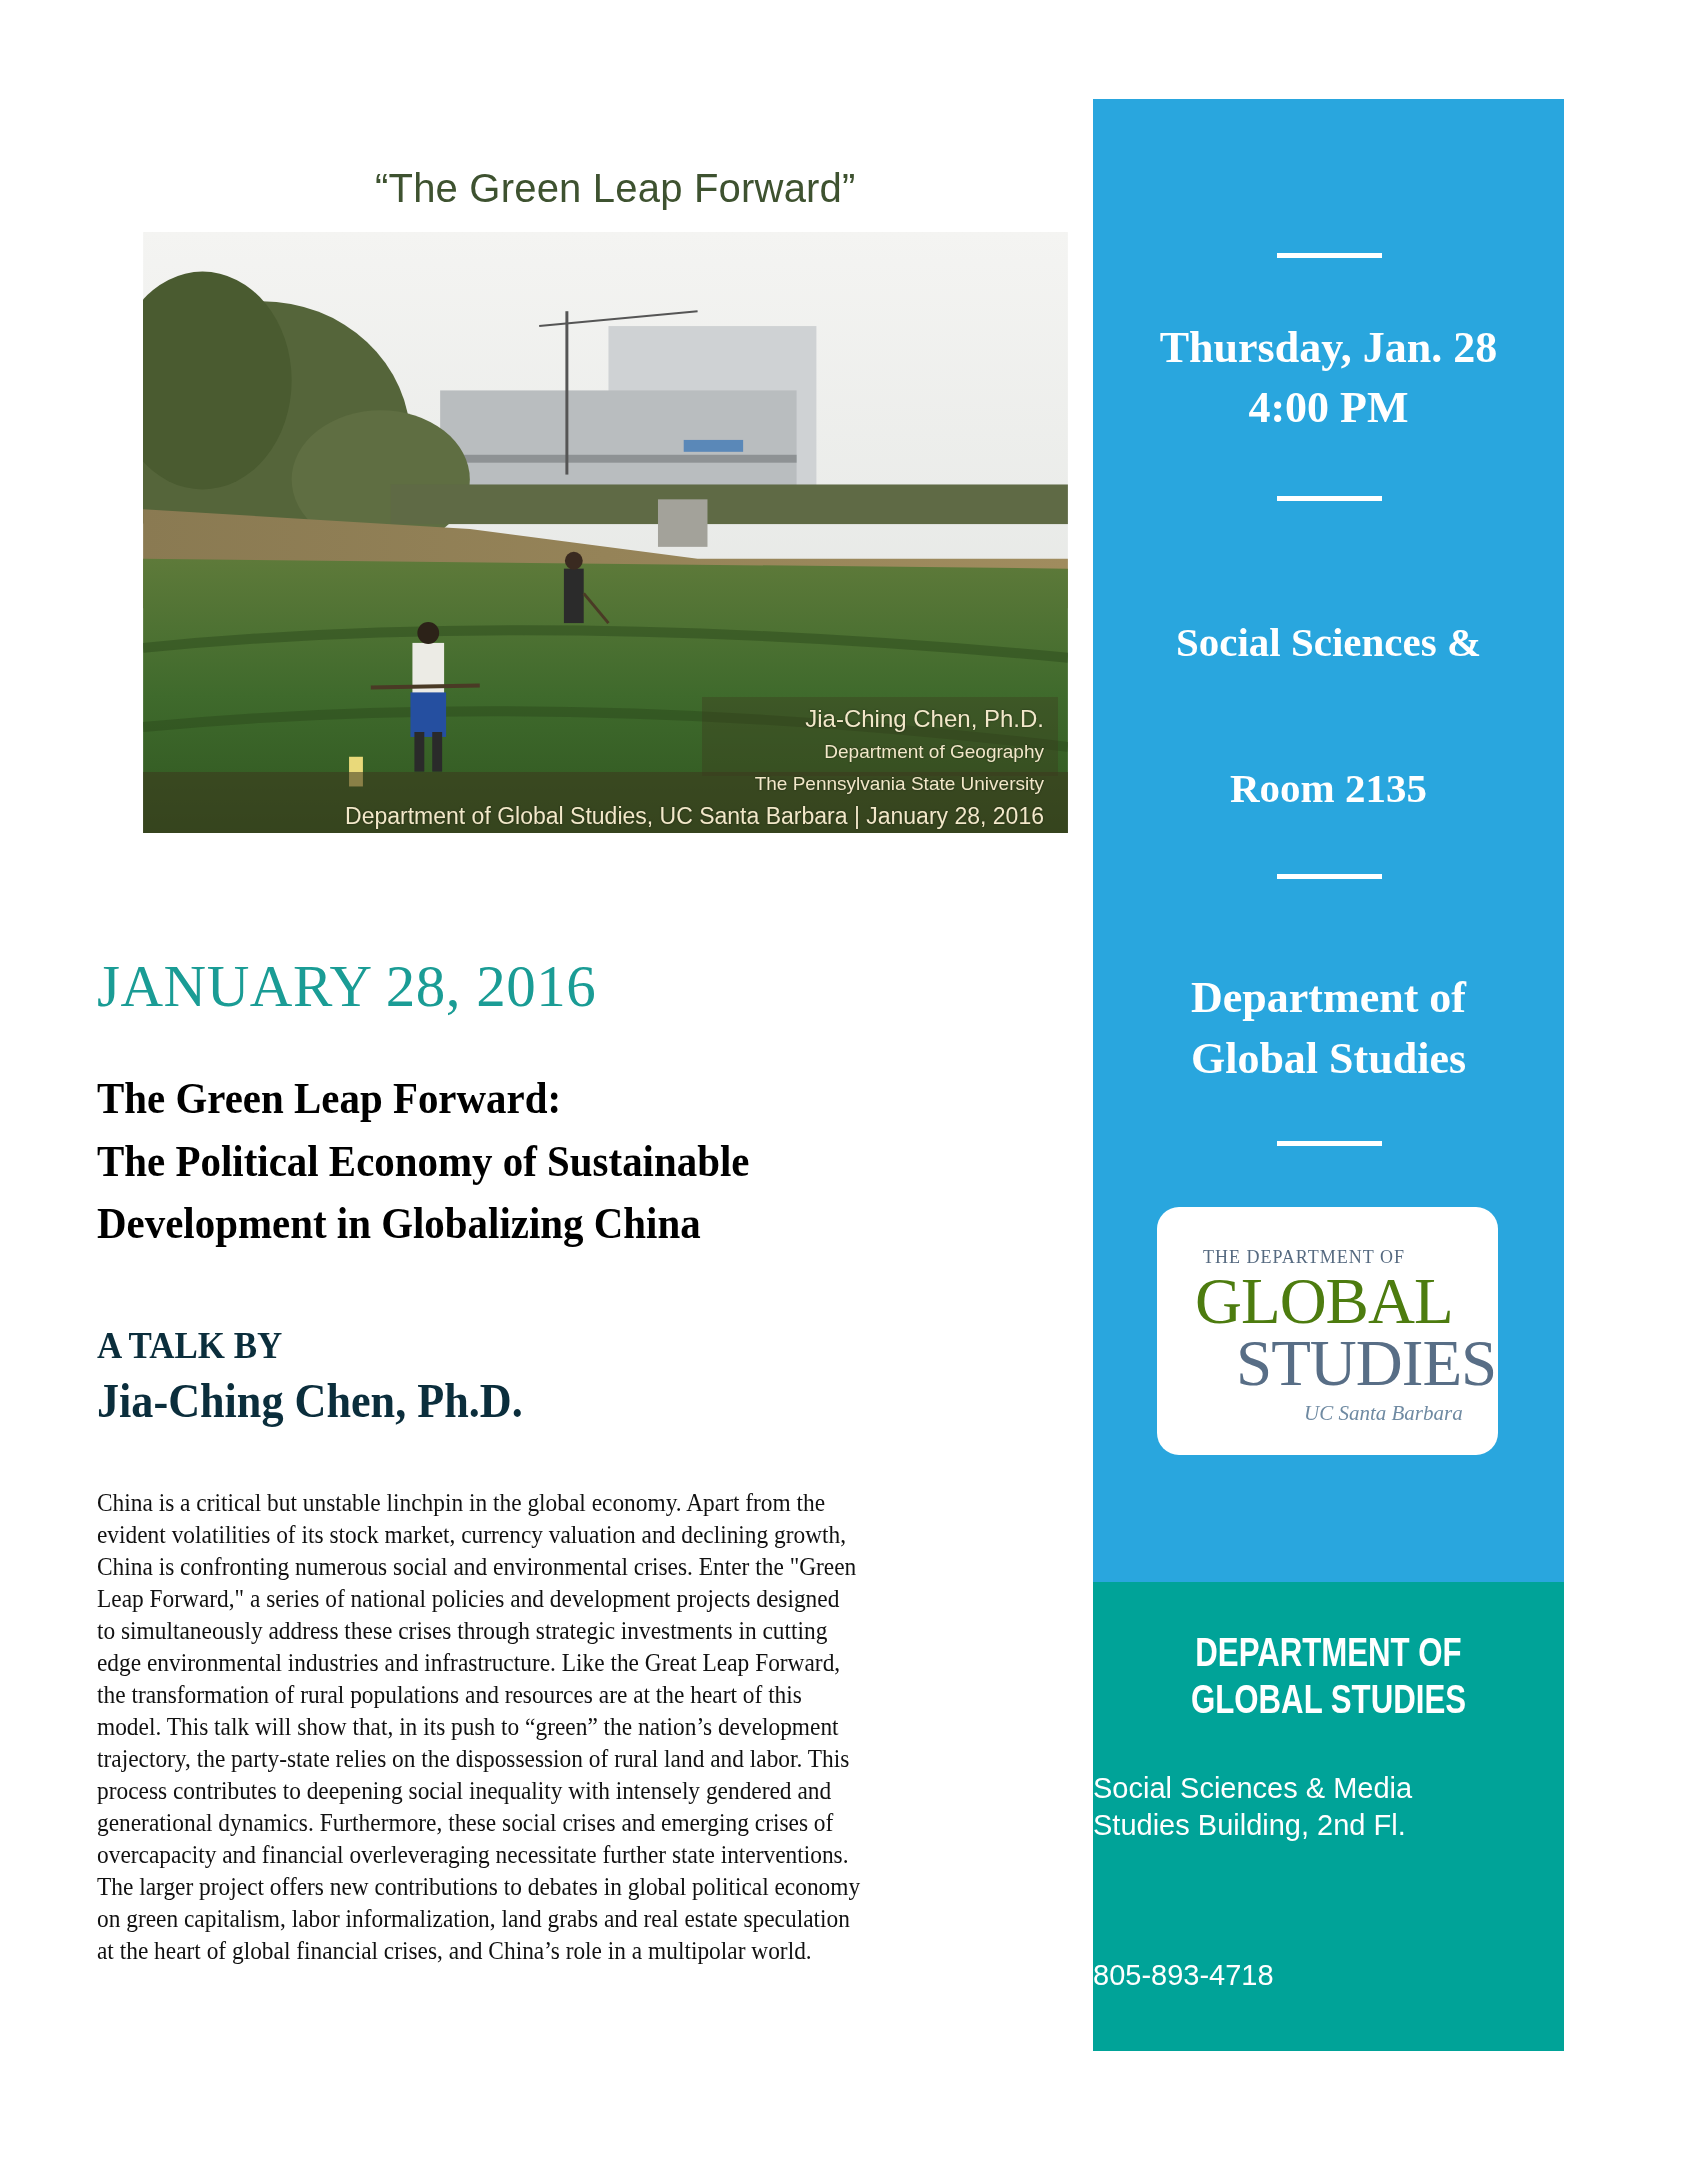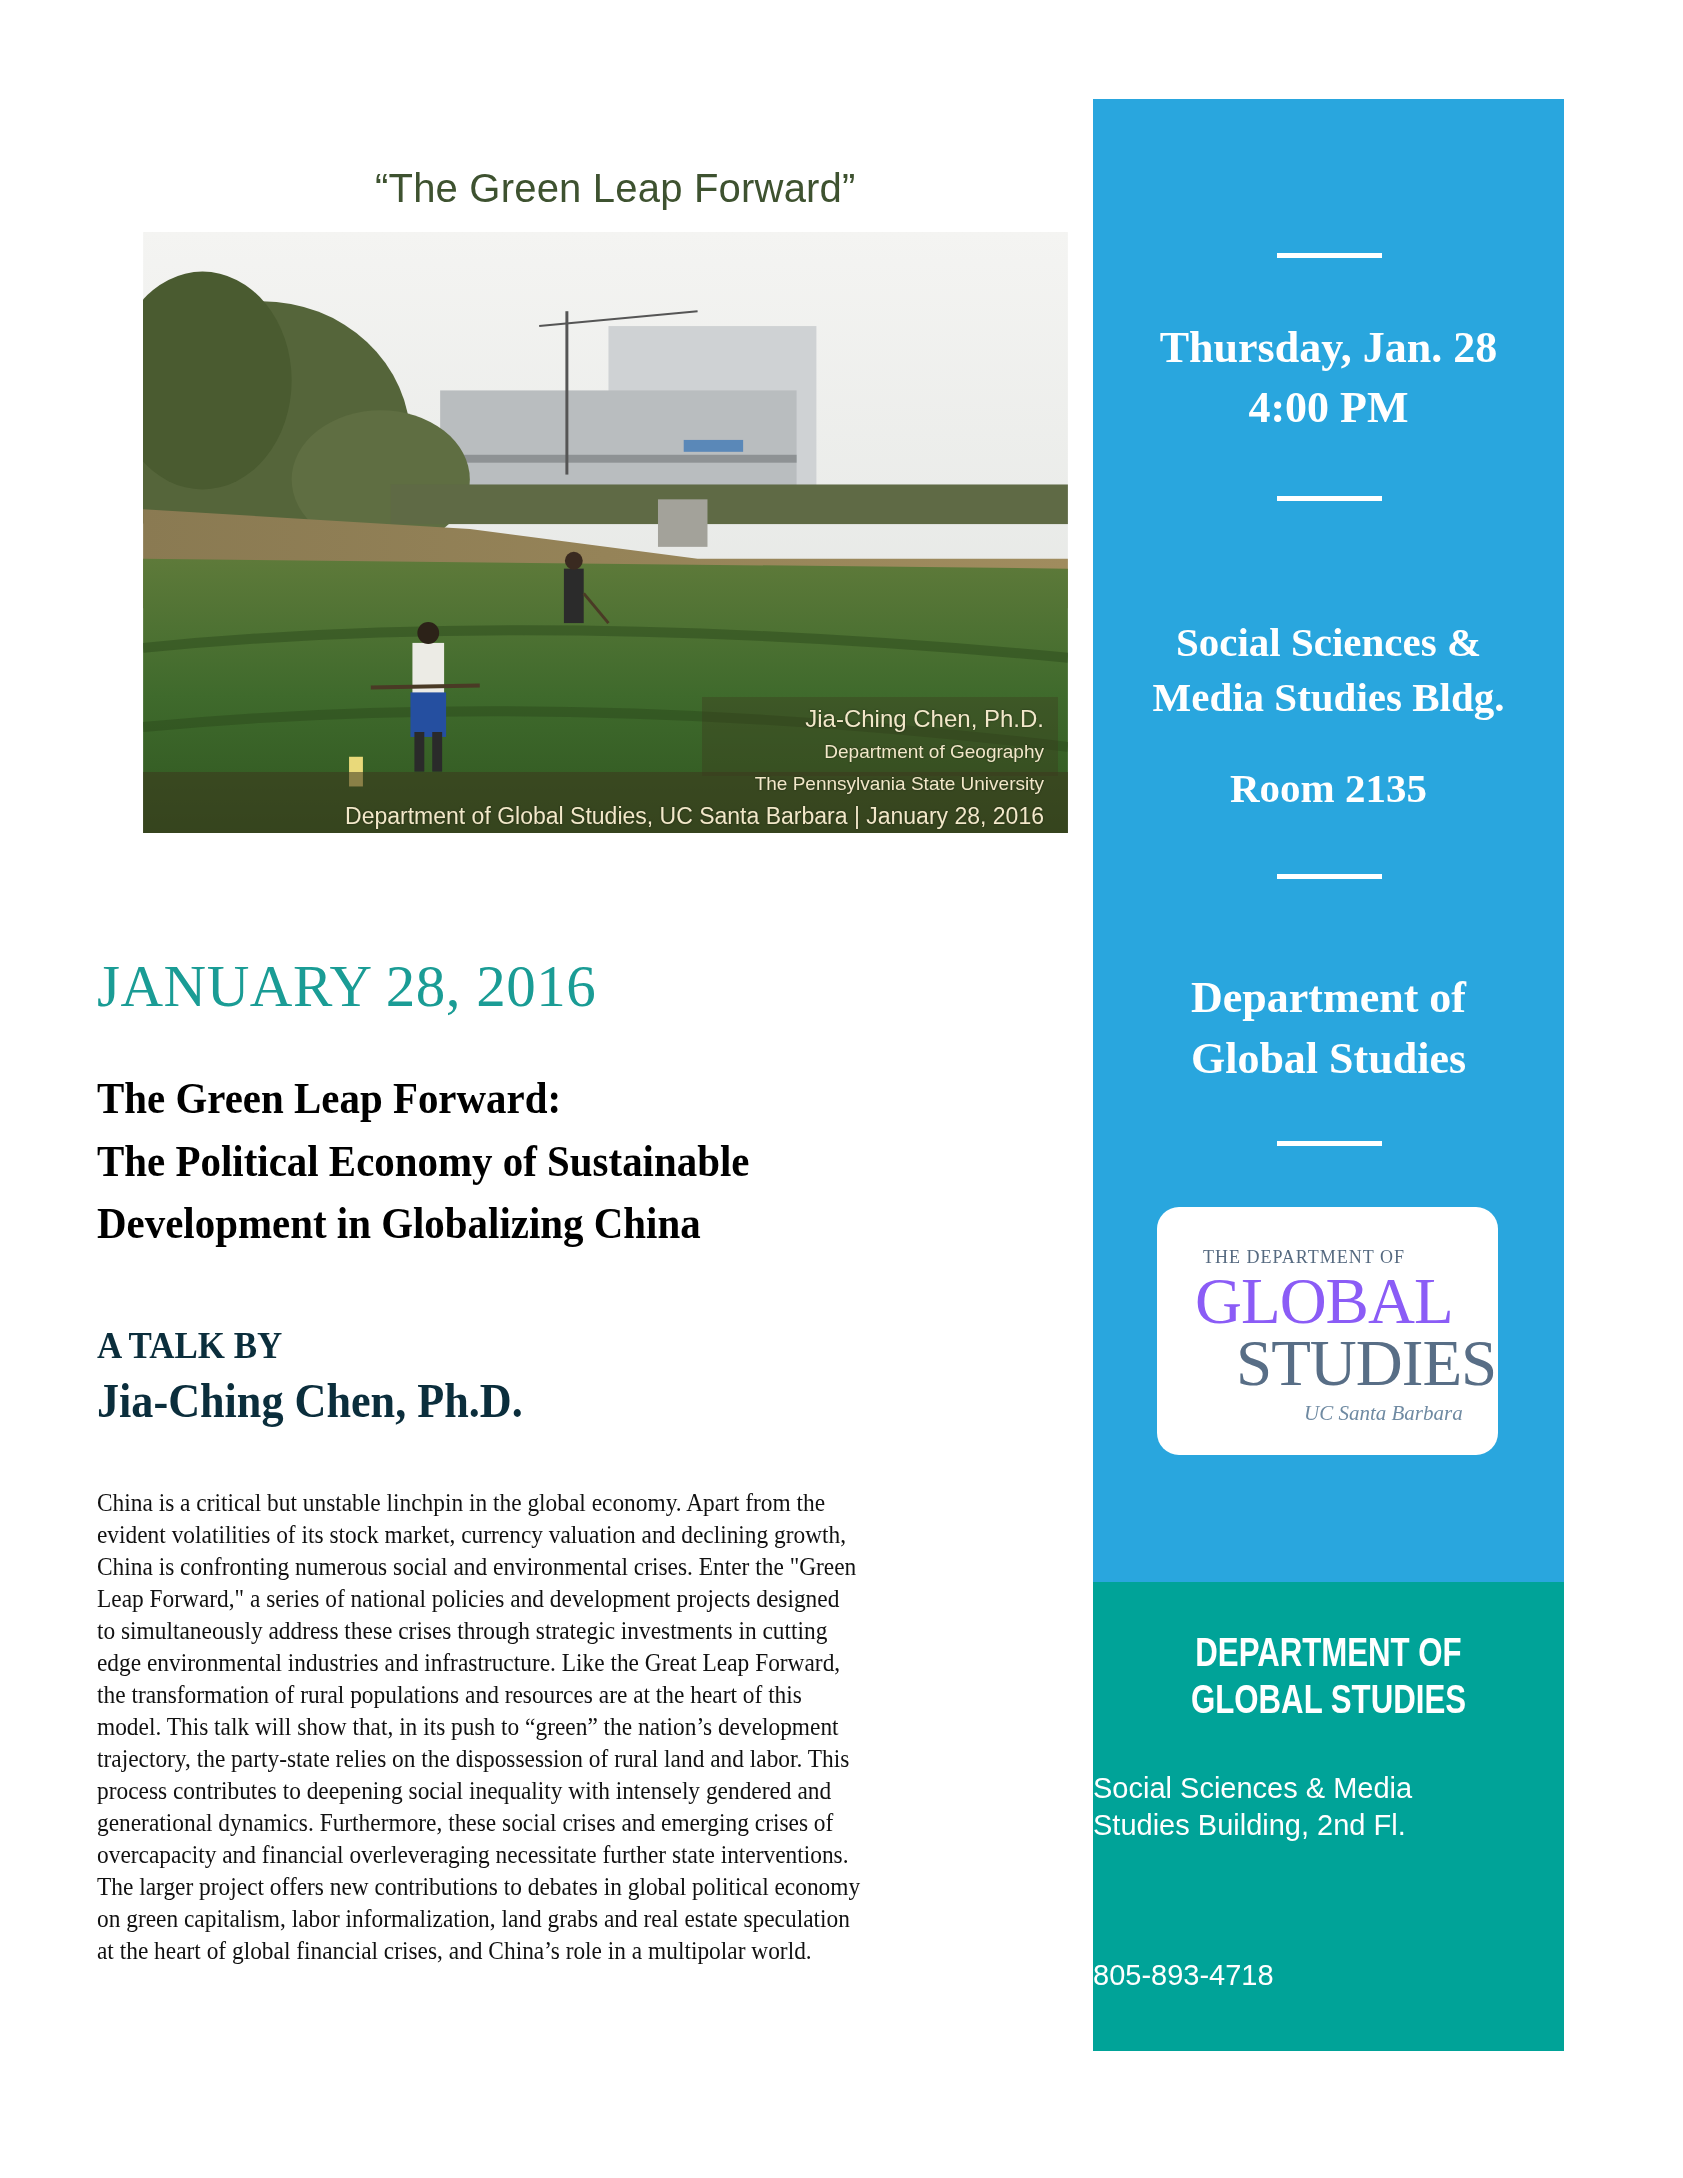--- a/index.html
+++ b/index.html
@@ -134,30 +134,29 @@
   <div class="abs-line">on green capitalism, labor informalization, land grabs and real estate speculation</div>
   <div class="abs-line">at the heart of global financial crises, and China’s role in a multipolar world.</div>
 </div>
 
 <div id="blue-panel" class="abs">
   <div class="divider" style="top:154px;"></div>
   <div class="blue-text" style="top:223px;">Thursday, Jan. 28</div>
   <div class="blue-text" style="top:283px;">4:00 PM</div>
   <div class="divider" style="top:397px;"></div>
   <div class="blue-text" style="top:519px; font-size:41px;">Social Sciences &amp;</div>
-  <div class="blue-text" style="top:574px; font-size:41px;">Media Studies Bldg.</div>
   <div class="blue-text" style="top:665px; font-size:41px;">Room 2135</div>
   <div class="divider" style="top:775px;"></div>
   <div class="blue-text" style="top:873px;">Department of</div>
   <div class="blue-text" style="top:934px;">Global Studies</div>
   <div class="divider" style="top:1042px;"></div>
 
   <div id="logo-box">
     <div class="logo-line" style="left:46px; top:40px; font-size:18px; color:#566a80; letter-spacing:1px;">THE DEPARTMENT OF</div>
-    <div class="logo-line" style="left:38px; top:57px; font-size:65px; color:#8b5cf6; letter-spacing:-1px;">GLOBAL</div>
+    <div class="logo-line" style="left:38px; top:57px; font-size:65px; color:#4d7c0f; letter-spacing:-1px;">GLOBAL</div>
     <div class="logo-line" style="left:79px; top:119px; font-size:65px; color:#586e86; letter-spacing:-1px;">STUDIES</div>
     <div class="logo-line" style="left:147px; top:194px; font-size:21px; color:#6f8aa2; font-style:italic;">UC Santa Barbara</div>
   </div>
 </div>
 
 <div id="teal-panel" class="abs">
   <div class="teal-head" style="top:48px;">DEPARTMENT OF</div>
   <div class="teal-head" style="top:95px;">GLOBAL STUDIES</div>
   <div class="teal-text" style="top:190px;">Social Sciences &amp; Media</div>
   <div class="teal-text" style="top:227px;">Studies Building, 2nd Fl.</div>

